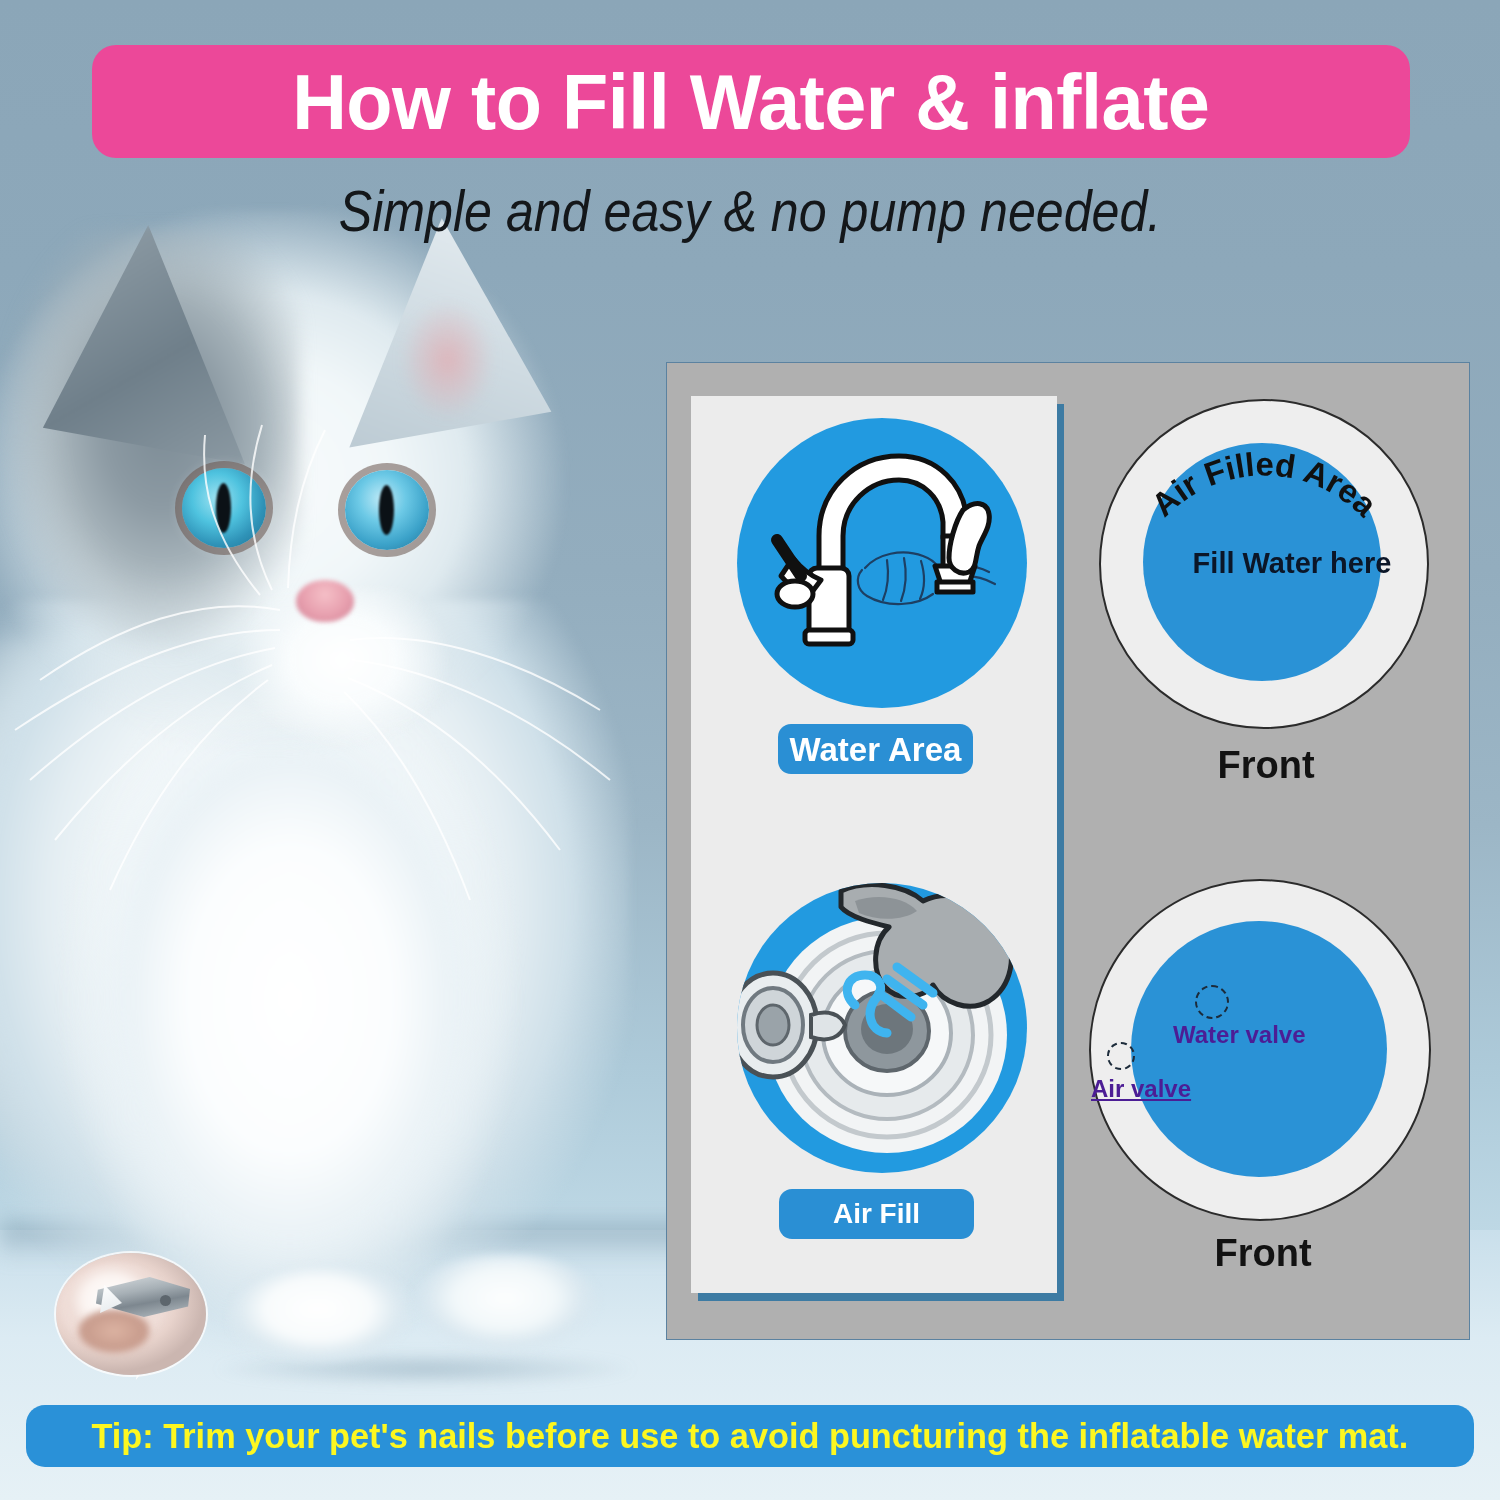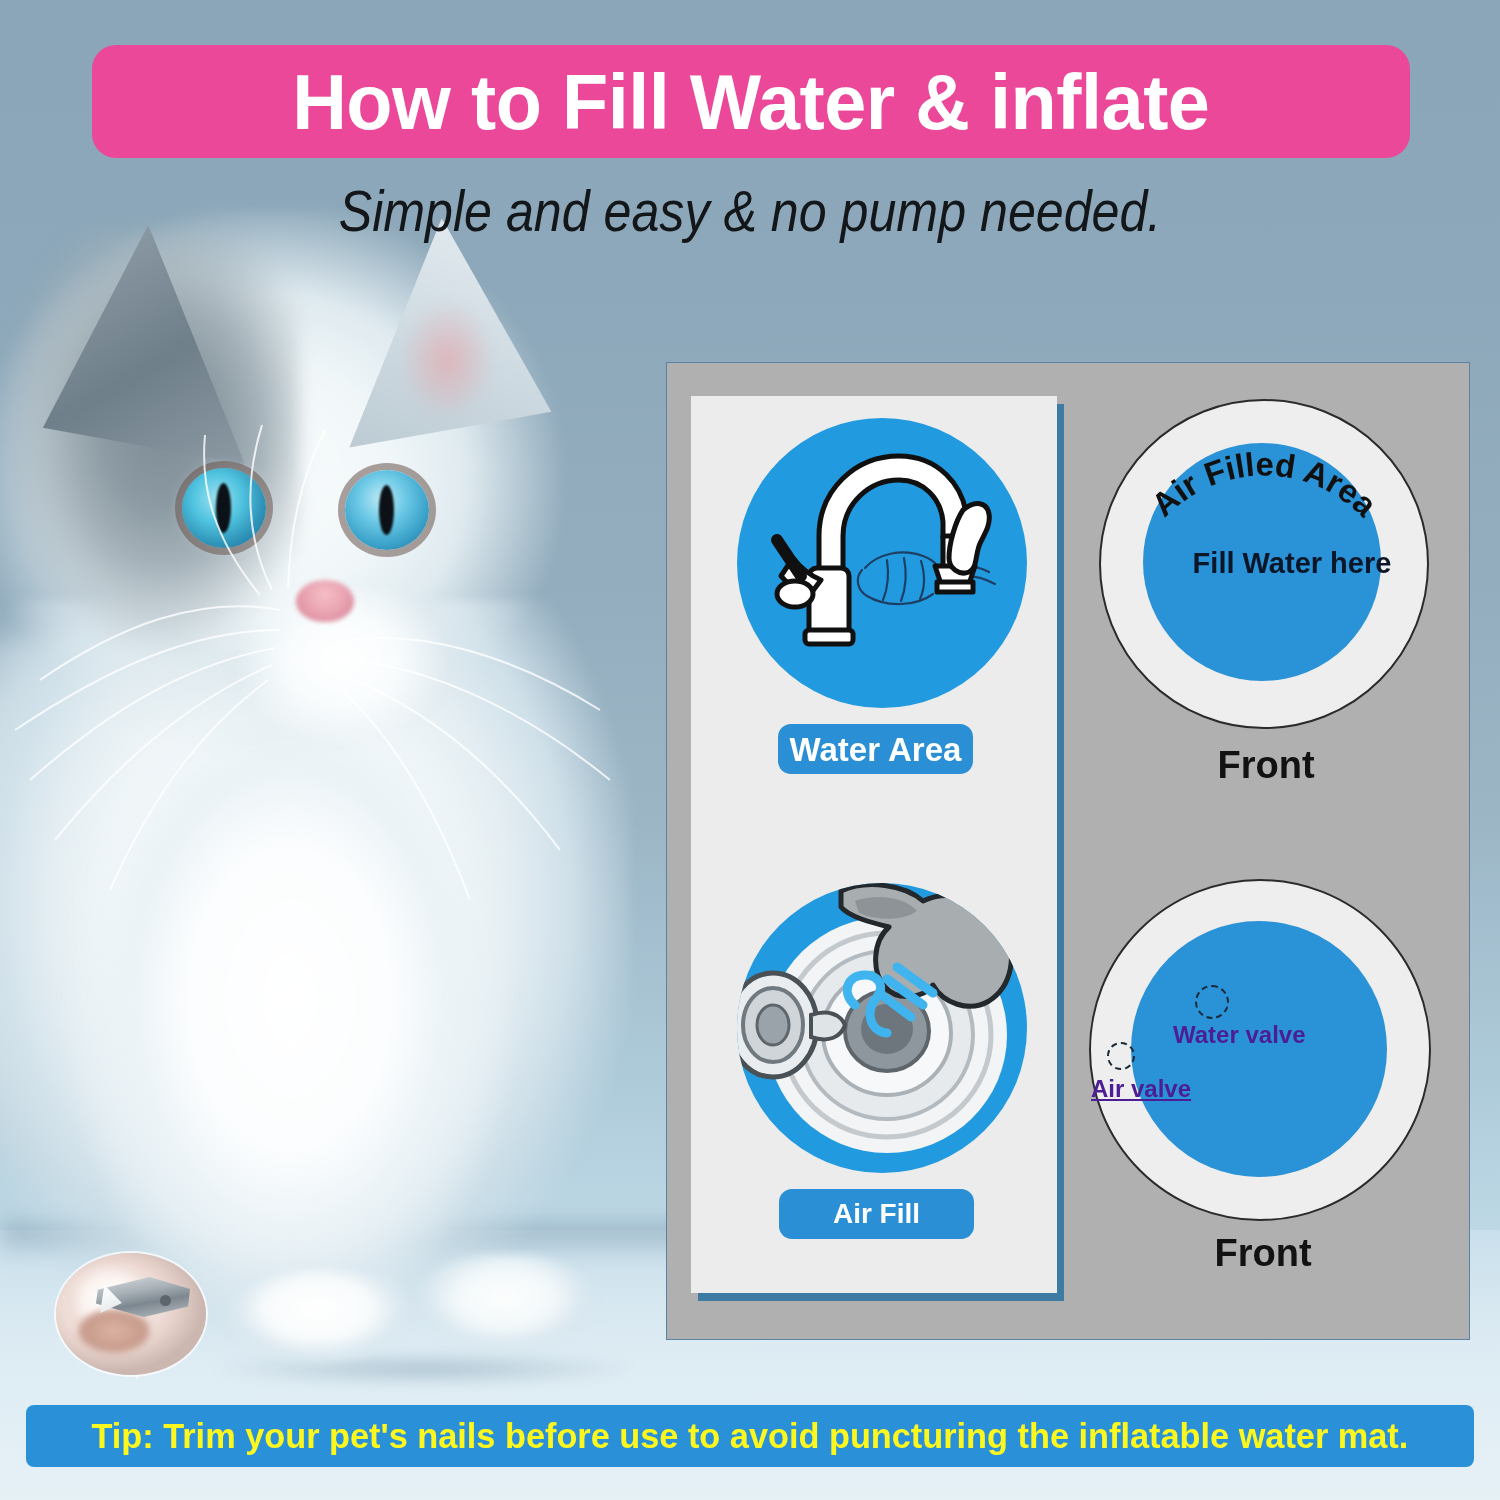--- a/index.html
+++ b/index.html
@@ -294,21 +294,21 @@
     border-left: 16px solid rgba(255,255,255,.9);
     border-top: 10px solid transparent;
     border-bottom: 32px solid transparent;
     transform: rotate(12deg);
   }
 
   
   #tip-banner {
     position: absolute; left: 26px; top: 1405px; width: 1448px; height: 62px;
     background: #2a91d8;
-    border-radius: 8px;
+    border-radius: 19px;
     display: flex; align-items: center; justify-content: center;
   }
   #tip-text {
     color: #fdf720;
     font-size: 35px; font-weight: bold;
     white-space: nowrap;
     transform: scaleX(0.98);
   }
 </style>
 </head>

